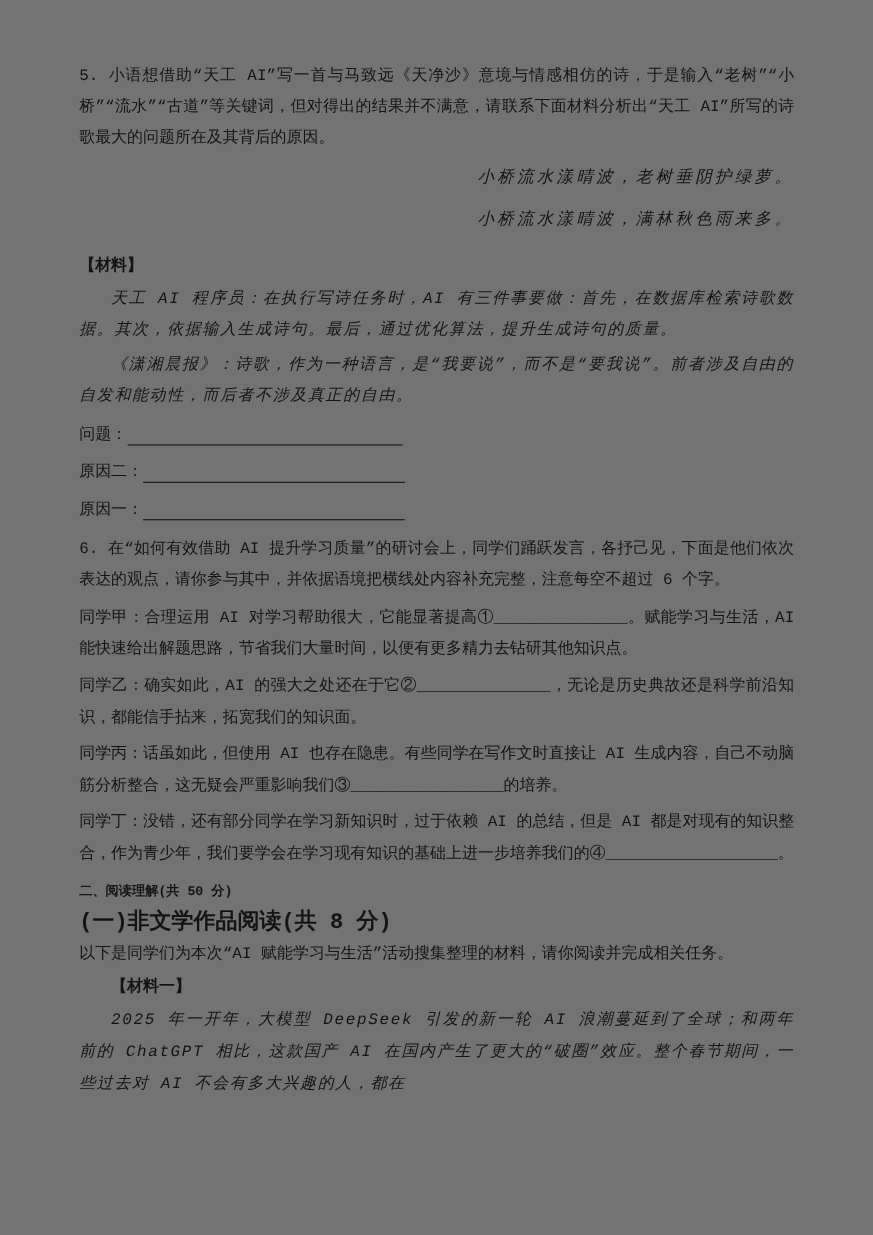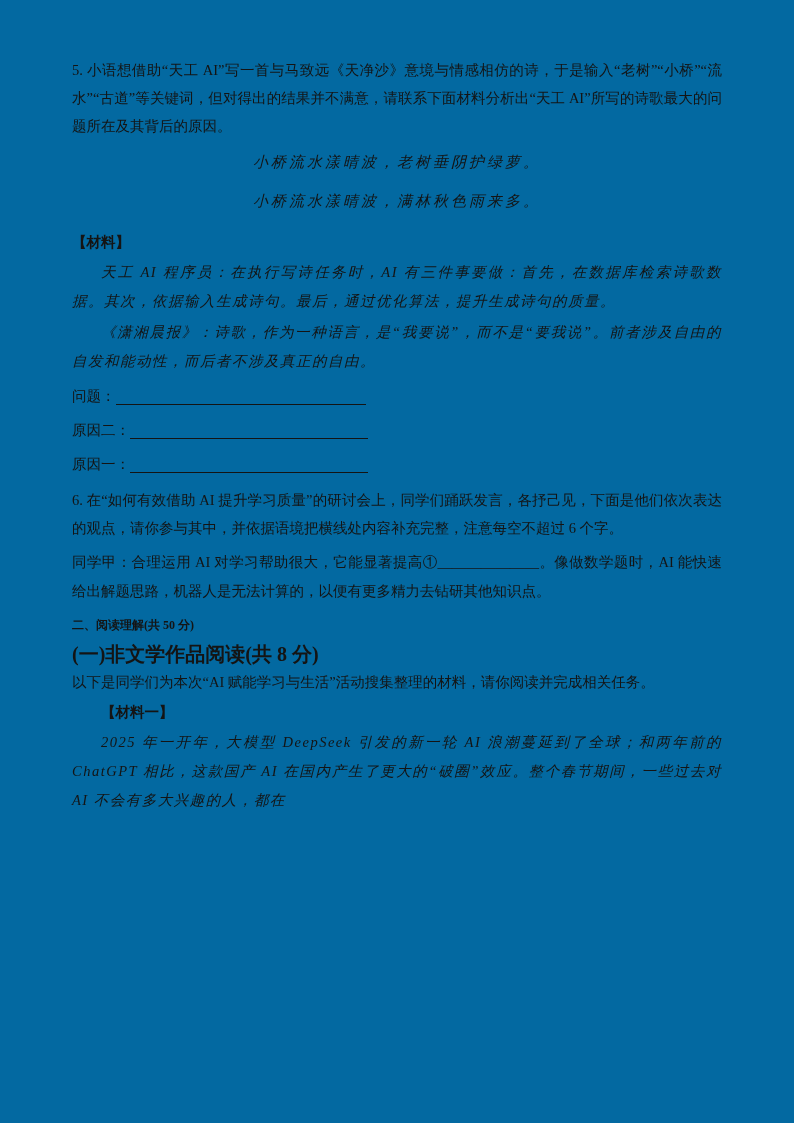--- a/index.html
+++ b/index.html
@@ -6,24 +6,24 @@
   html, body {
     margin: 0;
     padding: 0;
     background: #ffffff;
   }
   .page {
     position: relative;
     width: 794px;
     height: 1123px;
     margin: 0 auto;
-    background: #0369a1;
+    background: #737373;
     color: #141414;
     padding: 56px 72px 40px 72px;
-    font-family: Liberation Serif, serif;
+    font-family: Liberation Mono, monospace;
     font-size: 14.5px;
     overflow: hidden;
   }
   p, h2, h3 { margin: 0; font-weight: normal; }
 
   .body-text {
     line-height: 28px;
     text-align: justify;
   }
   .q5-prompt { margin-bottom: 6px; }
@@ -31,20 +31,21 @@
   .poem {
     text-align: center;
     font-style: italic;
     margin: 10px 0 4px 0;
   }
   .poem-line {
     line-height: 24px;
     margin-bottom: 15px;
     letter-spacing: 3px;
     font-size: 15px;
+    text-align: right;
   }
 
   .material-heading {
     font-weight: bold;
     line-height: 28px;
     margin: 2px 0 2px 0;
   }
   .material-heading.indented { text-indent: 2em; }
 
   .material-text {
@@ -130,21 +131,24 @@
       <div class="answer-line">
         <span class="answer-label">原因一：</span>
         <span class="blank blank-2"></span>
       </div>
     </div>
   </section>
 
   <section>
     <p class="body-text q6-prompt">6. 在“如何有效借助 AI 提升学习质量”的研讨会上，同学们踊跃发言，各抒己见，下面是他们依次表达的观点，请你参与其中，并依据语境把横线处内容补充完整，注意每空不超过 6 个字。</p>
 
-    <p class="speaker">同学甲：合理运用 AI 对学习帮助很大，它能显著提高①______________。像做数学题时，AI 能快速给出解题思路，机器人是无法计算的，以便有更多精力去钻研其他知识点。</p>
+    <p class="speaker">同学甲：合理运用 AI 对学习帮助很大，它能显著提高①______________。赋能学习与生活，AI 能快速给出解题思路，节省我们大量时间，以便有更多精力去钻研其他知识点。</p>
+    <p class="speaker">同学乙：确实如此，AI 的强大之处还在于它②______________，无论是历史典故还是科学前沿知识，都能信手拈来，拓宽我们的知识面。</p>
+    <p class="speaker">同学丙：话虽如此，但使用 AI 也存在隐患。有些同学在写作文时直接让 AI 生成内容，自己不动脑筋分析整合，这无疑会严重影响我们③________________的培养。</p>
+    <p class="speaker">同学丁：没错，还有部分同学在学习新知识时，过于依赖 AI 的总结，但是 AI 都是对现有的知识整合，作为青少年，我们要学会在学习现有知识的基础上进一步培养我们的④__________________。</p>
   </section>
 
   <section>
     <h2 class="section-heading">二、阅读理解(共 50 分)</h2>
     <h3 class="sub-heading">(一)非文学作品阅读(共 8 分)</h3>
     <p class="intro-text">以下是同学们为本次“AI 赋能学习与生活”活动搜集整理的材料，请你阅读并完成相关任务。</p>
 
     <p class="material-heading indented">【材料一】</p>
 
     <p class="material-text">2025 年一开年，大模型 DeepSeek 引发的新一轮 AI 浪潮蔓延到了全球；和两年前的 ChatGPT 相比，这款国产 AI 在国内产生了更大的“破圈”效应。整个春节期间，一些过去对 AI 不会有多大兴趣的人，都在</p>

